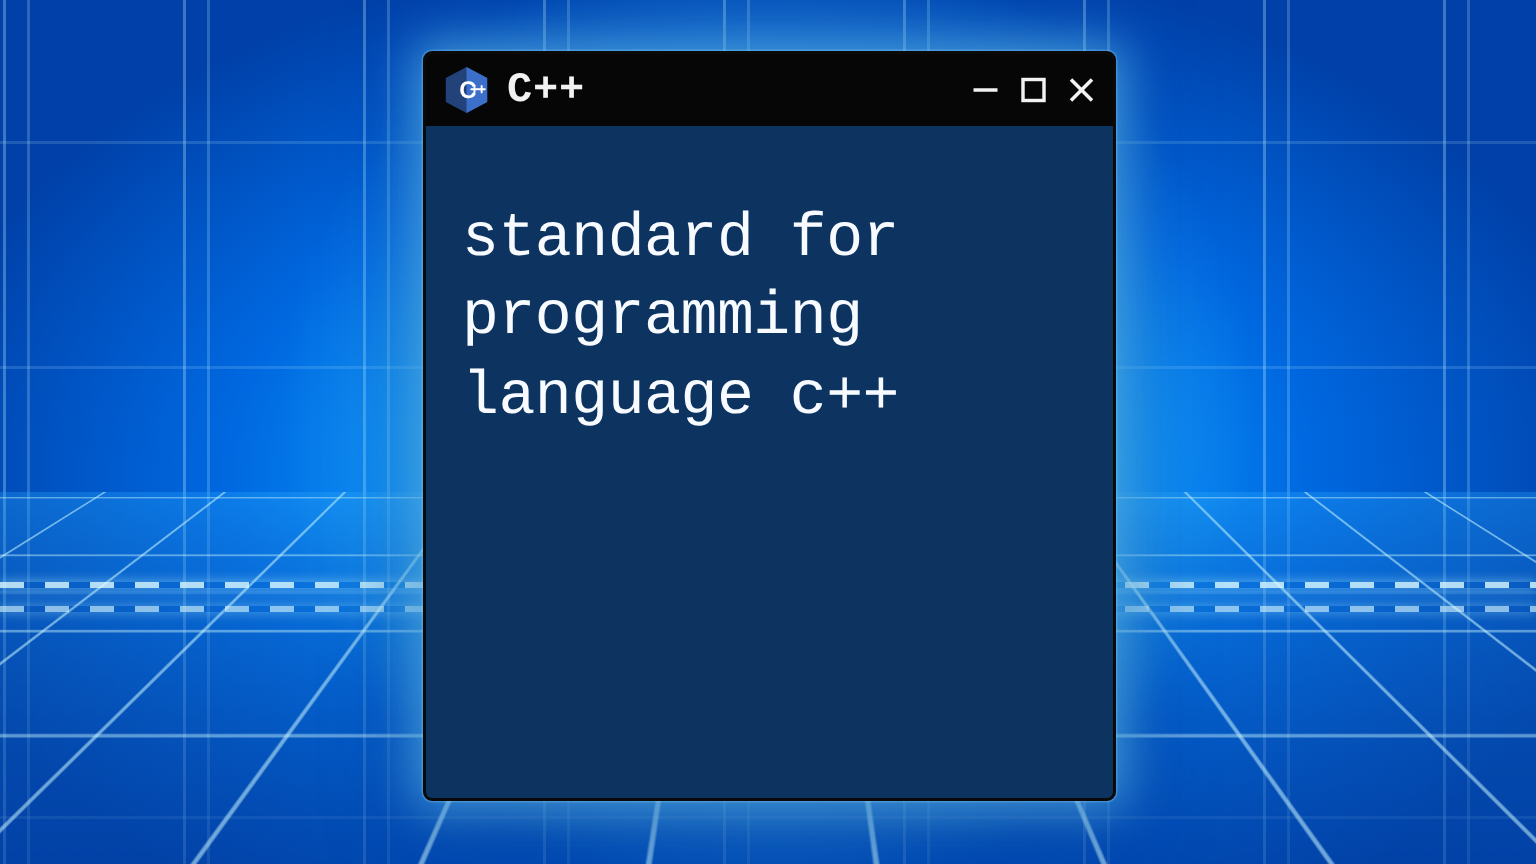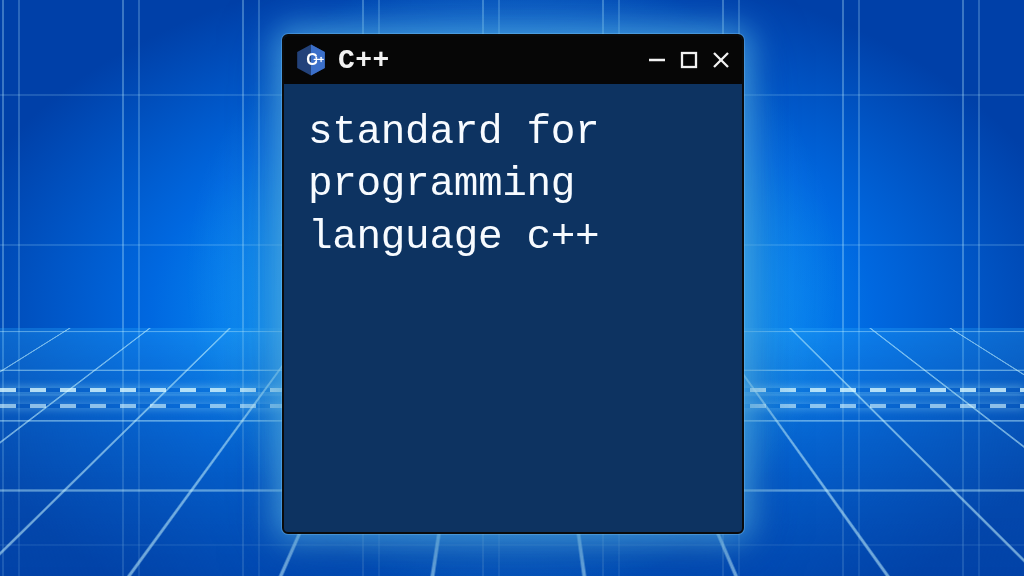--- a/index.html
+++ b/index.html
@@ -123,20 +123,21 @@
     color: #e9eef4;
   }
   .body-text {
     font-family: "Consolas","Courier New",monospace;
     font-size: 41px;
     line-height: 1.28;
     letter-spacing: -0.008em;
     white-space: pre-line;
     color: #f7fbff;
     word-break: break-word;
+    margin-top: 28px;
   }
 </style>
 </head>
 <body>
 
 <div class="bg">
   <div class="floor"></div>
   <div class="dashrows r1"></div>
   <div class="dashrows r2"></div>
 </div>

